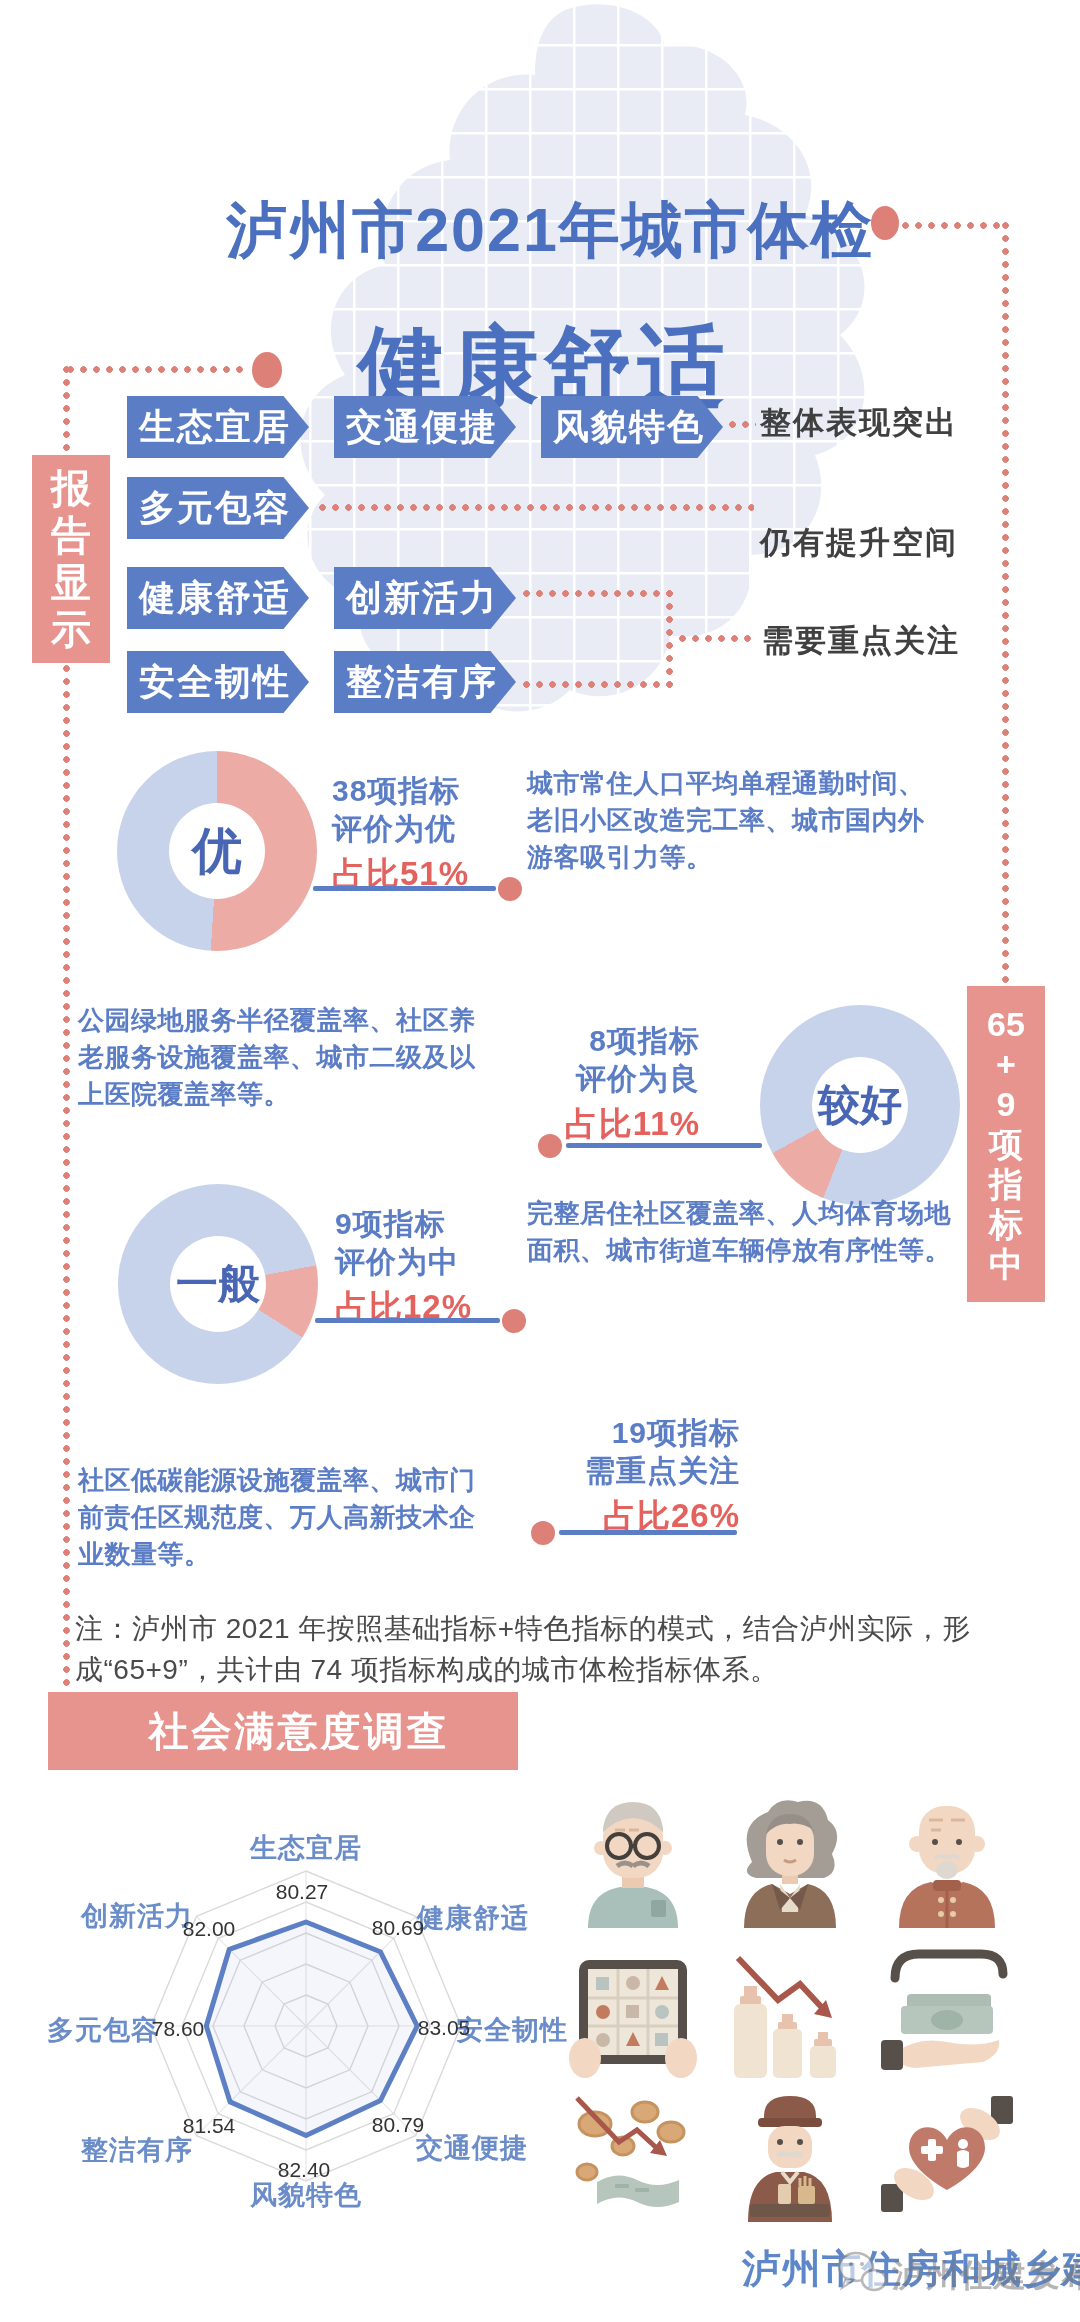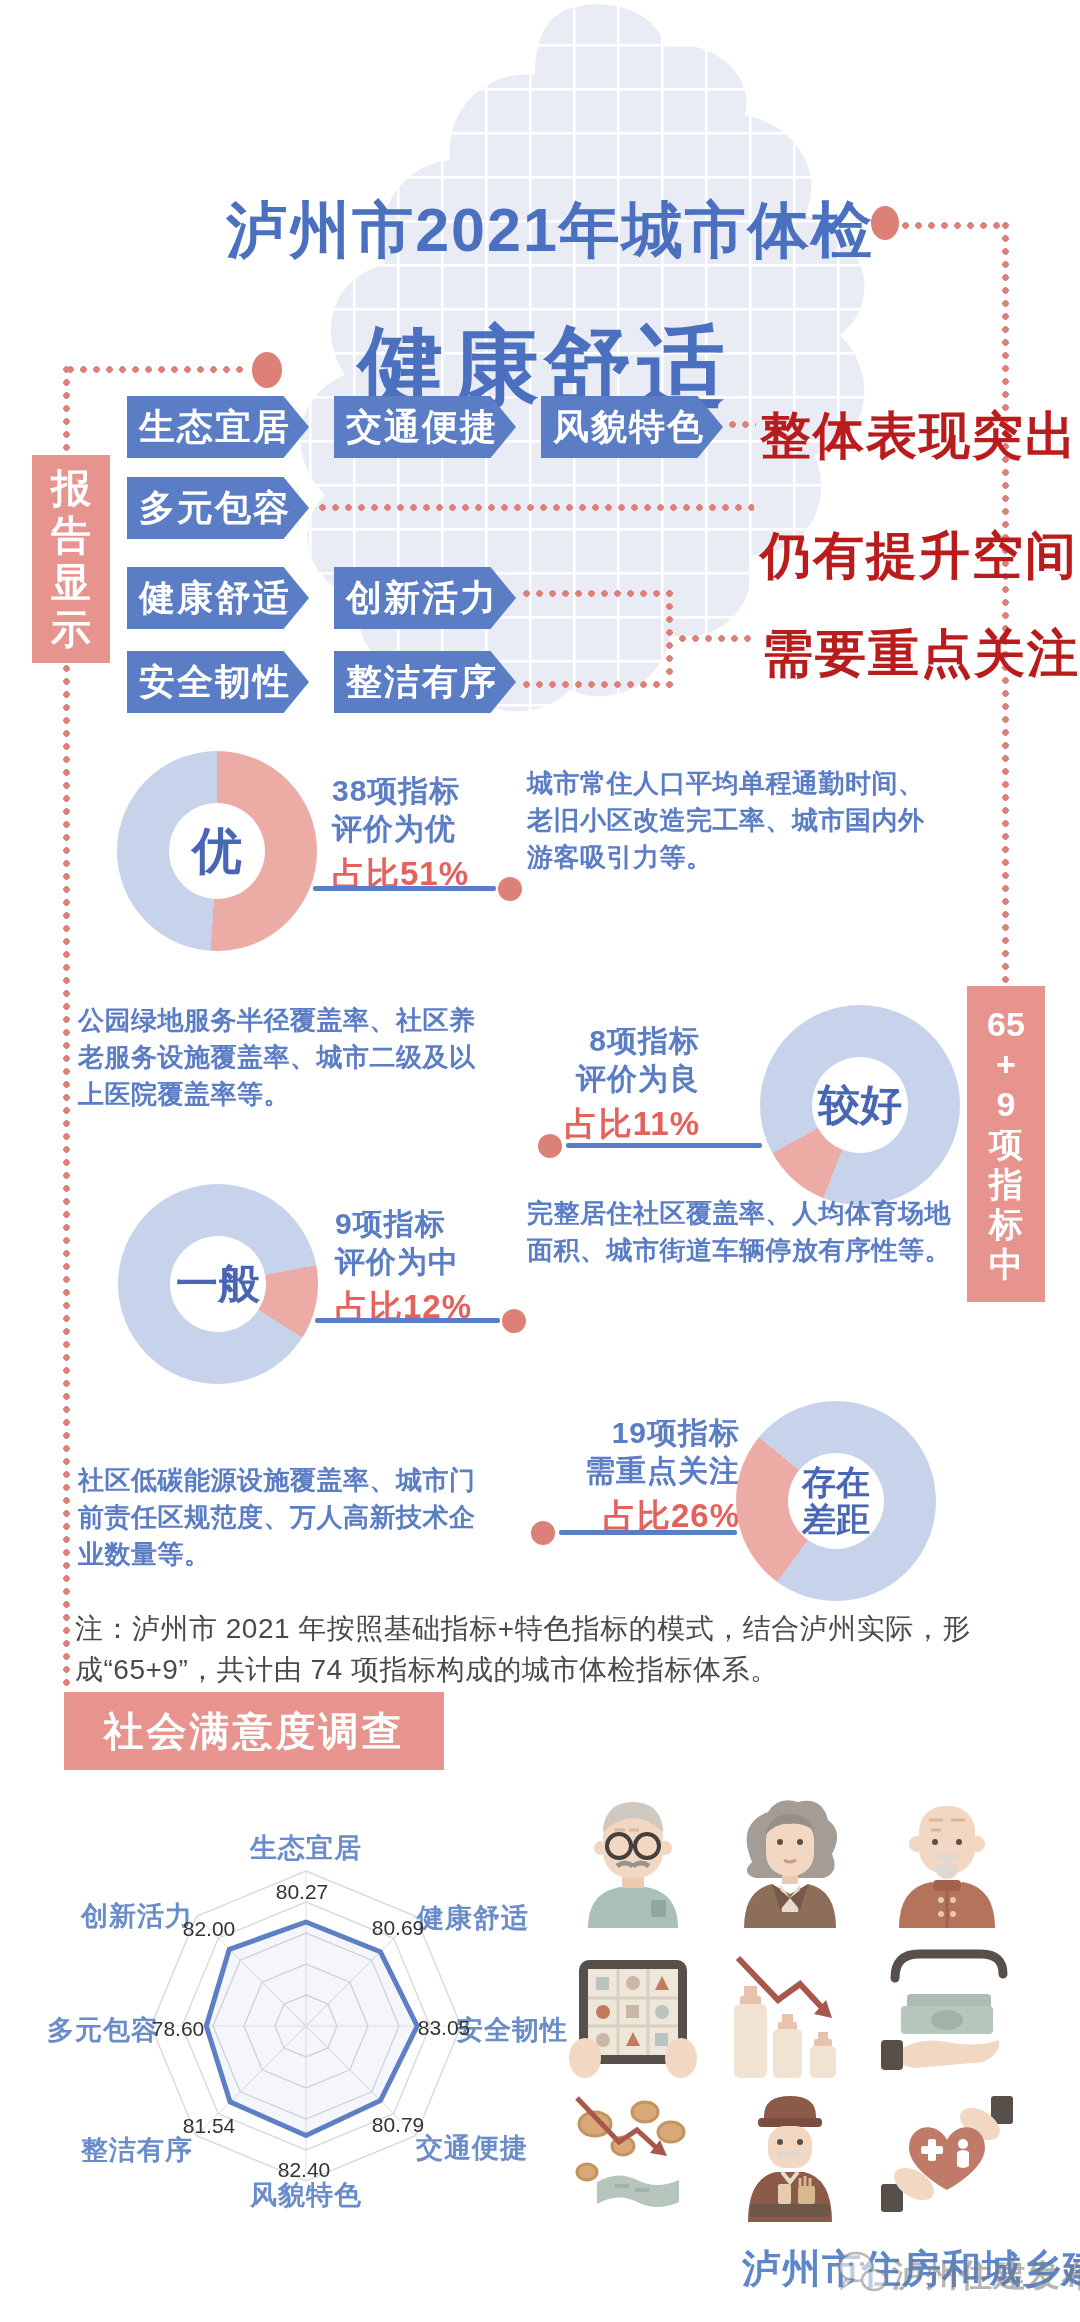--- a/index.html
+++ b/index.html
@@ -13,21 +13,21 @@
           background-size:9px 13px;background-repeat:repeat-y;}
   .big-dot{background:#dd8078;border-radius:50%;}
   
   .title1{font-size:61px;font-weight:800;color:#4a70bf;letter-spacing:2px;white-space:nowrap;}
   .title2{font-size:88px;font-weight:800;color:#4a70bf;letter-spacing:5px;white-space:nowrap;}
   
   .arrow-box{width:182px;height:62px;background:#5b7dc6;color:#fff;font-weight:700;font-size:36px;
              letter-spacing:2px;display:flex;align-items:center;justify-content:flex-start;
              padding-left:12px;box-sizing:border-box;
              clip-path:polygon(0 0,86% 0,100% 50%,86% 100%,0 100%);}
-  .conclusion{font-size:51px;font-weight:800;color:#b91c1c;letter-spacing:2px;white-space:nowrap;}
+  .conclusion{font-size:31px;font-weight:800;color:#404040;letter-spacing:2px;white-space:nowrap;}
   .side-box{background:#e8948e;display:flex;flex-direction:column;align-items:center;justify-content:center;
             color:#fff;font-weight:700;}
   .side-box .ch{line-height:1.18;}
   
   .donut{width:200px;height:200px;border-radius:50%;}
   .donut .hole{position:absolute;left:52px;top:52px;width:96px;height:96px;border-radius:50%;background:#fff;
                display:flex;align-items:center;justify-content:center;flex-direction:column;}
   .grade{color:#4866b3;font-weight:800;text-align:center;line-height:1.1;}
   .stat{color:#5b7dc6;font-weight:700;font-size:30px;line-height:38px;letter-spacing:1px;}
   .ratio{color:#e4625d;font-weight:800;font-size:33px;letter-spacing:1px;margin-top:4px;}
@@ -155,29 +155,24 @@
   <div class="abs desc" style="left:527px;top:1195px;width:440px;">完整居住社区覆盖率、人均体育场地面积、城市街道车辆停放有序性等。</div>
 
   <div class="abs desc" style="left:78px;top:1462px;width:408px;">社区低碳能源设施覆盖率、城市门前责任区规范度、万人高新技术企业数量等。</div>
   <div class="abs" style="left:510px;top:1414px;width:230px;text-align:right;">
     <div class="stat">19项指标</div>
     <div class="stat">需重点关注</div>
     <div class="ratio">占比26%</div>
   </div>
   <div class="abs pointer-dot" style="left:531px;top:1521px;"></div>
   <div class="abs pointer-line" style="left:559px;top:1530px;width:178px;"></div>
-  <div class="abs donut" style="left: 736px; top: 1401px; background: conic-gradient(rgb(199, 211, 234) 0%, rgb(199, 211, 234) 60%, rgb(237, 171, 166) 60%, rgb(237, 171, 166) 86%, rgb(199, 211, 234) 86%, rgb(199, 211, 234) 100%);">
-    <div class="hole">
-        <div class="grade" style="font-size:34px;width:2.3em;">存在差距</div>
-      </div>
-  </div>
 
   <div class="abs note" style="left:75px;top:1608px;width:920px;">注：泸州市 2021 年按照基础指标+特色指标的模式，结合泸州实际，形成“65+9”，共计由 74 项指标构成的城市体检指标体系。</div>
 
-  <div class="abs banner" style="left:64px;top:1692px;width:380px;height:78px;">社会满意度调查</div>
+  <div class="abs banner" style="left:48px;top:1692px;width:438px;height:78px;padding-left:32px;">社会满意度调查</div>
 
   <svg id="radar-svg" class="abs" style="left:76px;top:1796px;" width="460" height="460" viewBox="0 0 460 460">
       <line x1="230" y1="230" x2="230.0" y2="75.0" stroke="#e6e6e6" stroke-width="1.2"></line>
       <line x1="230" y1="230" x2="339.6" y2="120.4" stroke="#e6e6e6" stroke-width="1.2"></line>
       <line x1="230" y1="230" x2="385.0" y2="230.0" stroke="#e6e6e6" stroke-width="1.2"></line>
       <line x1="230" y1="230" x2="339.6" y2="339.6" stroke="#e6e6e6" stroke-width="1.2"></line>
       <line x1="230" y1="230" x2="230.0" y2="385.0" stroke="#e6e6e6" stroke-width="1.2"></line>
       <line x1="230" y1="230" x2="120.4" y2="339.6" stroke="#e6e6e6" stroke-width="1.2"></line>
       <line x1="230" y1="230" x2="75.0" y2="230.0" stroke="#e6e6e6" stroke-width="1.2"></line>
       <line x1="230" y1="230" x2="120.4" y2="120.4" stroke="#e6e6e6" stroke-width="1.2"></line>

